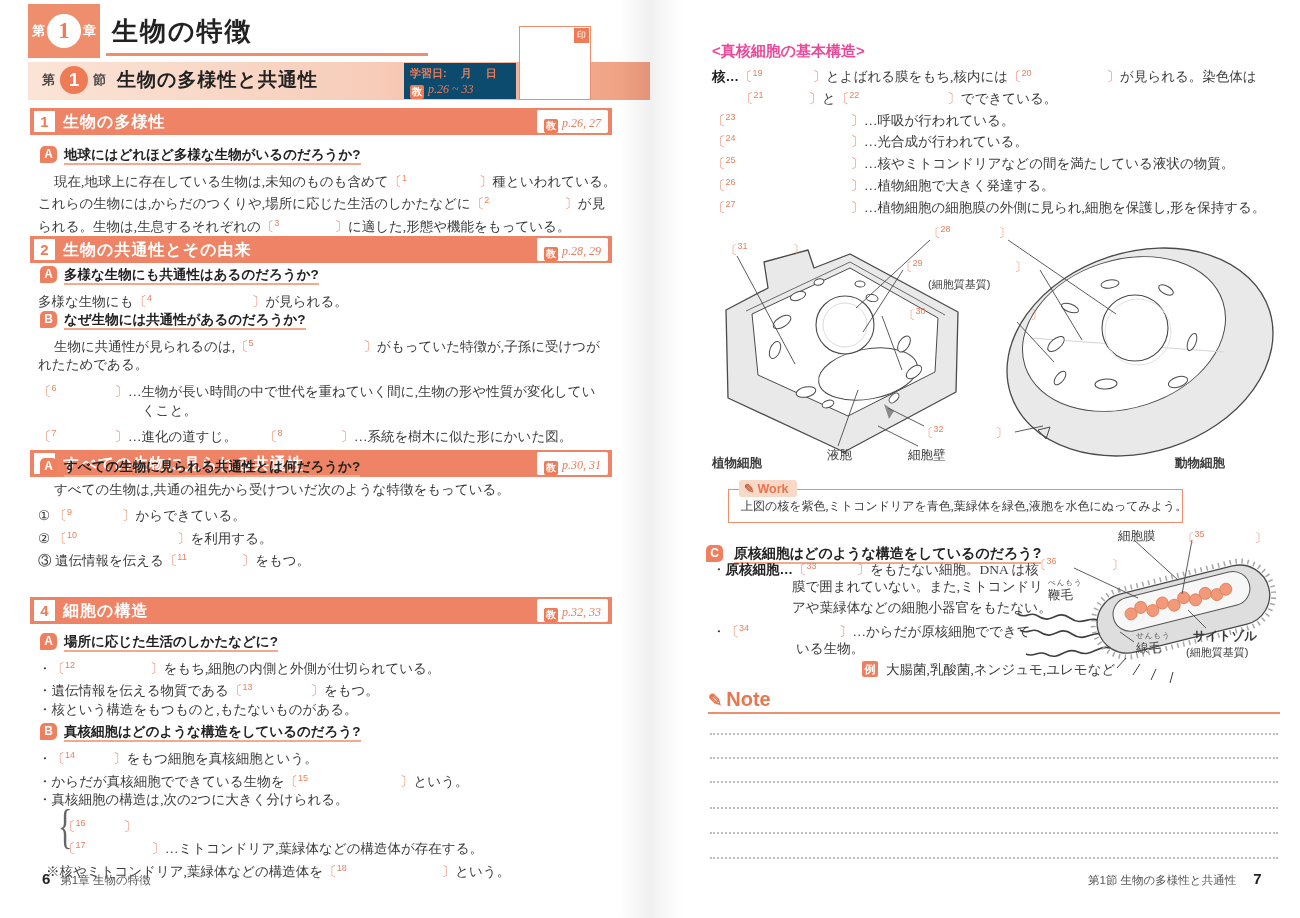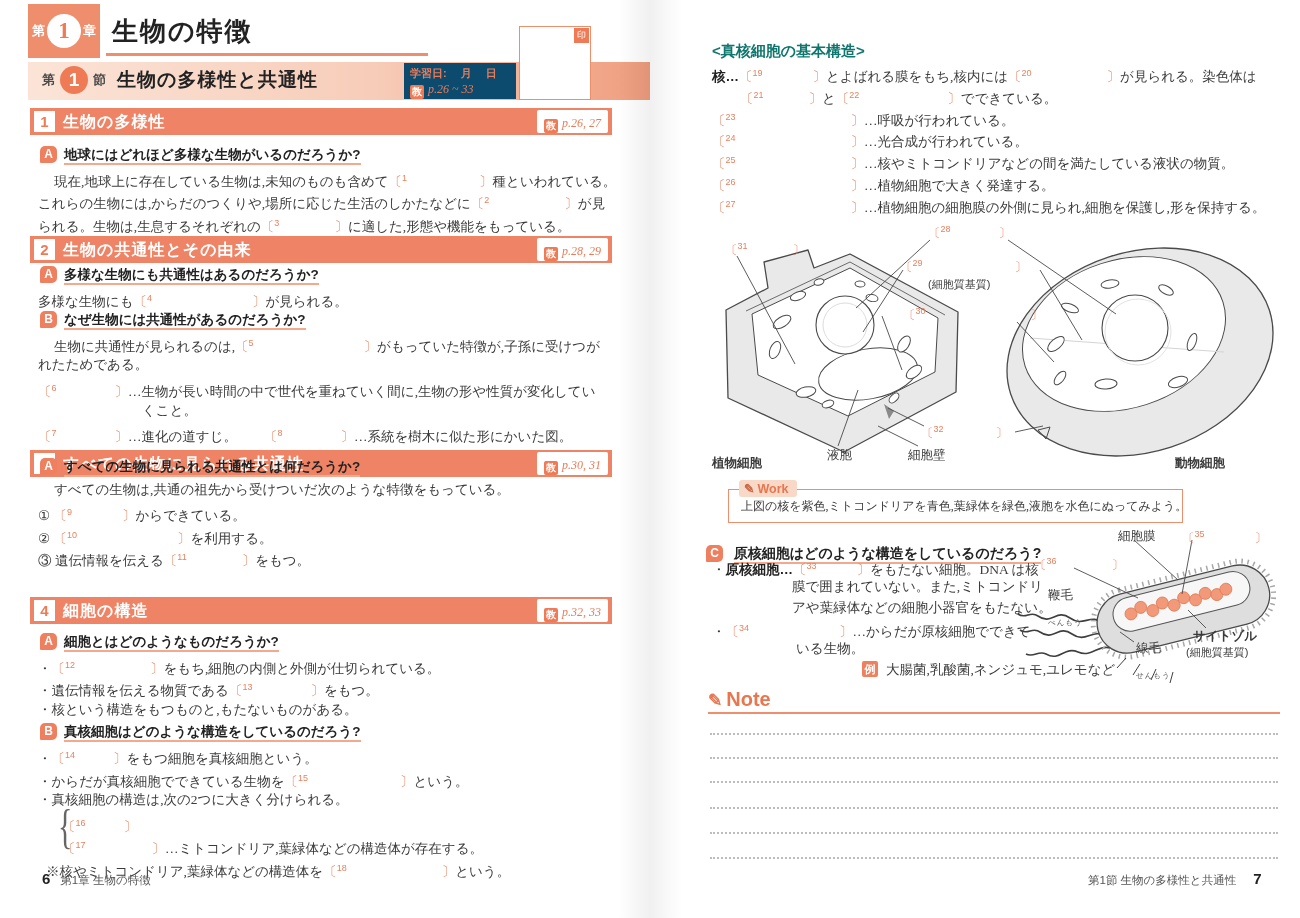--- a/index.html
+++ b/index.html
@@ -72,28 +72,28 @@
   .exbadge { display:inline-block; width:16px; height:16px; background:#ee8060; border-radius:2px;
     color:#fff; font-size:11px; font-weight:bold; text-align:center; line-height:16px; margin:0 8px 0 2px;
     font-family:"Liberation Sans", sans-serif; vertical-align:1px; }
   .brace-glyph { position:absolute; font-size:46px; color:#666; font-weight:100;
     transform:scale(.65,1.05); transform-origin:left center; font-family:"Liberation Serif", serif; }
 
   .footer { position:absolute; font-size:11.5px; color:#555; }
   .footer b { font-size:15px; color:#222; margin-right:10px; font-family:"Liberation Sans", sans-serif; }
 
   
-  .rheading { position:absolute; left:12px; top:42px; font-size:15px; font-weight:bold; color:#0f766e; }
+  .rheading { position:absolute; left:12px; top:42px; font-size:15px; font-weight:bold; color:#ec4899; }
   .rcontent { position:absolute; left:12px; top:63px; width:585px; }
   .rcontent .tline { height:21.8px; line-height:21.8px; }
   .diagram { position:absolute; left:8px; top:222px; width:572px; height:265px; }
   .dlabel { position:absolute; font-size:12.5px; white-space:nowrap; color:#3b3b3b; }
   .dlabel.bold { font-weight:bold; }
   .dlabel.small { font-size:11px; }
-  .dlabel .rb { position:absolute; left:0; top:-9px; font-size:7.5px; color:#555; letter-spacing:1px;margin-top:40px; }
+  .dlabel .rb { position:absolute; left:0; top:-9px; font-size:7.5px; color:#555; letter-spacing:1px; }
 
   .workbox { position:absolute; left:28px; top:489px; width:455px; height:34px; border:1.5px solid #ef8e6c; background:#fff; }
   .worktab { position:absolute; left:10px; top:-10px; background:#f8d8c6; border-radius:3px; padding:1px 8px 1px 5px;
     color:#e8764f; font-weight:bold; font-size:12.5px; }
   .worktab .pencil { color:#c96a48; margin-right:3px; }
   .worktext { position:absolute; left:12px; top:8px; font-size:12px; font-family:"Liberation Serif", serif; white-space:nowrap; }
 
   .c-question { position:absolute; left:4px; top:534px;margin-top:8px; }
   .c-question .qtext { font-size:14px; }
   .ccontent { position:absolute; left:12px; top:556px; width:360px; }
@@ -182,21 +182,21 @@
         <div class="tline"><span class="run">② </span><span class="blank">〔<sup>10</sup><i style="width: 100px;"></i>〕</span><span class="run">を利用する。</span></div>
         <div class="tline"><span class="run">③ 遺伝情報を伝える</span><span class="blank">〔<sup>11</sup><i style="width: 55px;"></i>〕</span><span class="run">をもつ。</span></div>
       </div>
 
     <div class="secbar" style="top:597px">
       <span class="numbox">4</span>
       <span class="sectitle">細胞の構造</span>
       <span class="kyobox"><span class="kyo-badge">教</span><span class="pages-italic">p.32, 33</span></span>
     </div>
     <div class="content" style="top:631px">
-        <div class="qline"><span class="qbadge">A</span><span class="qtext">細胞とはどのようなものだろうか?</span></div>
+        <div class="qline"><span class="qbadge">A</span><span class="qtext">場所に応じた生活のしかたなどに?</span></div>
         <div class="tline"><span class="run">・</span><span class="blank">〔<sup>12</sup><i style="width: 75px;"></i>〕</span><span class="run">をもち,細胞の内側と外側が仕切られている。</span></div>
         <div class="tline"><span class="run">・遺伝情報を伝える物質である</span><span class="blank">〔<sup>13</sup><i style="width: 58px;"></i>〕</span><span class="run">をもつ。</span></div>
         <div class="tline"><span class="run">・核という構造をもつものと,もたないものがある。</span></div>
         <div class="qline"><span class="qbadge">B</span><span class="qtext">真核細胞はどのような構造をしているのだろう?</span></div>
         <div class="tline"><span class="run">・</span><span class="blank">〔<sup>14</sup><i style="width: 38px;"></i>〕</span><span class="run">をもつ細胞を真核細胞という。</span></div>
         <div class="tline"><span class="run">・からだが真核細胞でできている生物を</span><span class="blank">〔<sup>15</sup><i style="width: 92px;"></i>〕</span><span class="run">という。</span></div>
         <div class="tline"><span class="run">・真核細胞の構造は,次の2つに大きく分けられる。</span></div>
         <div class="tline" style="padding-left: 24px;"><span class="blank">〔<sup>16</sup><i style="width: 38px;"></i>〕</span></div>
         <div class="tline" style="padding-left: 24px;"><span class="blank">〔<sup>17</sup><i style="width: 66px;"></i>〕</span><span class="run">…ミトコンドリア,葉緑体などの構造体が存在する。</span></div>
         <div class="tline" style="padding-left: 8px;"><span class="run">※核やミトコンドリア,葉緑体などの構造体を</span><span class="blank">〔<sup>18</sup><i style="width: 95px;"></i>〕</span><span class="run">という。</span></div>

